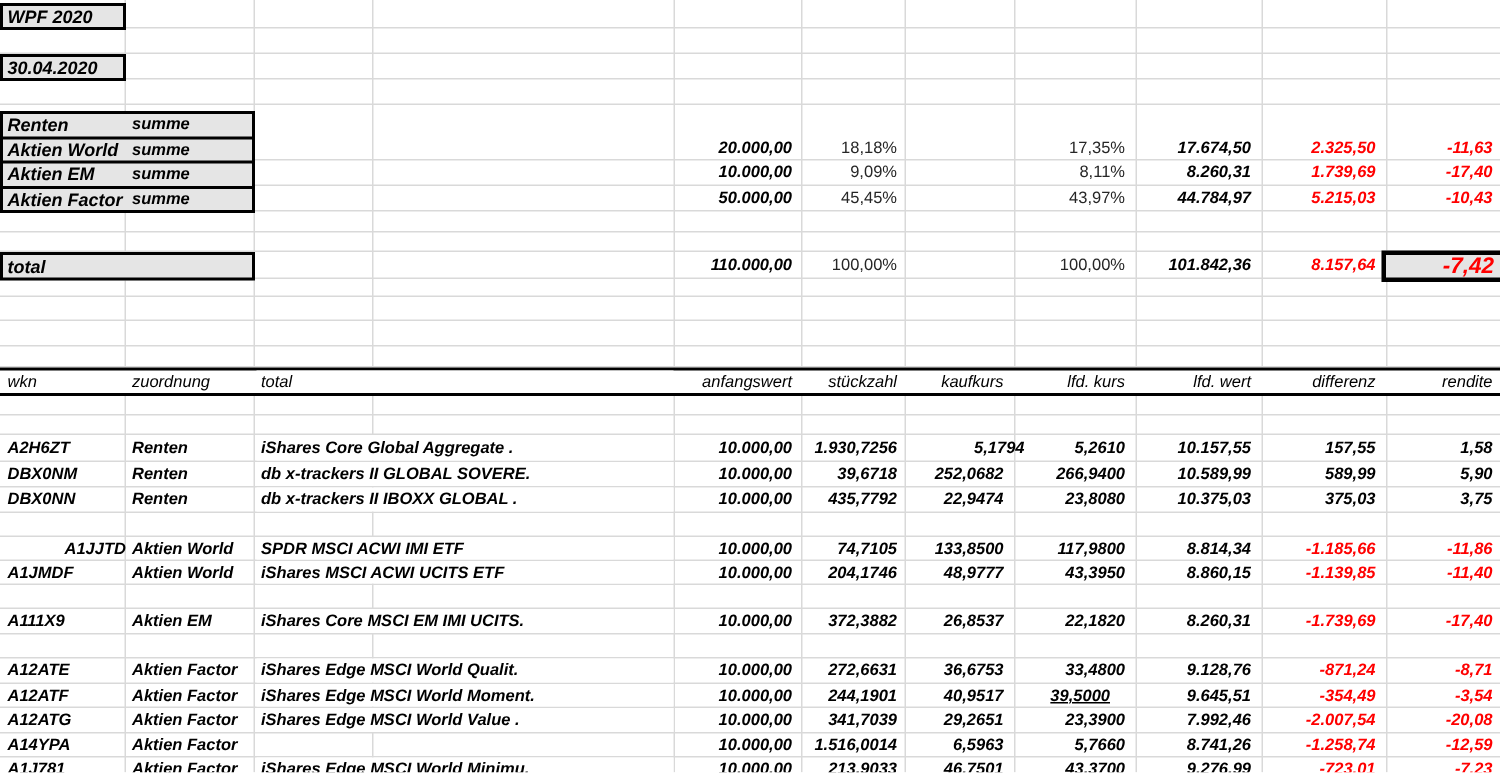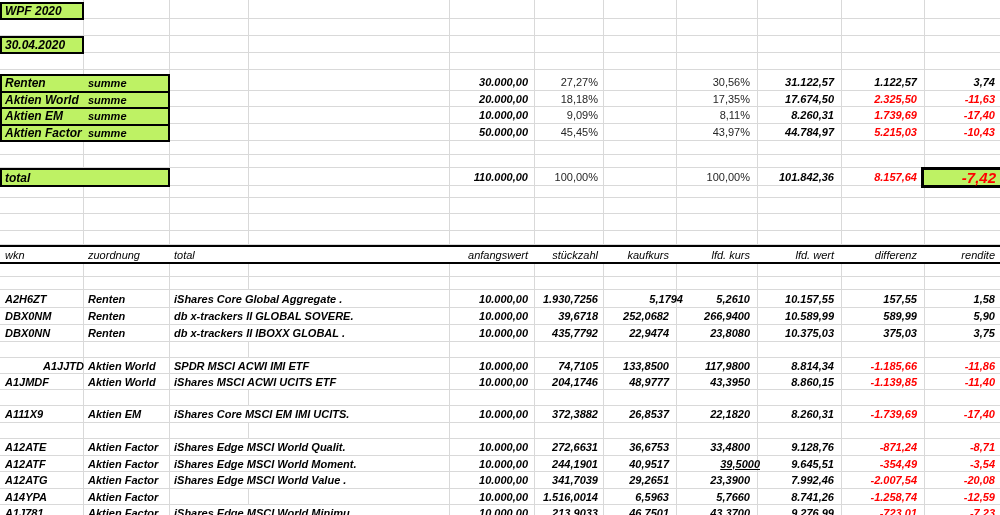--- a/index.html
+++ b/index.html
@@ -12,21 +12,21 @@
   .row.noline{border-bottom:none;}
   .cell{position:absolute;top:0;height:100%;box-sizing:border-box;display:flex;align-items:center;white-space:nowrap;z-index:2;}
   .cell.right{justify-content:flex-end;padding-right:3px;}
   .cell.left{justify-content:flex-start;padding-left:3px;}
   .num{font-weight:700;font-style:italic;font-size:11px;letter-spacing:0;}
   .pct{font-style:normal;font-weight:400;font-size:11px;color:#262626;}
   .head{font-style:italic;font-weight:400;font-size:11px;}
   .neg{color:#ff0000;}
   .namebg{background:#fff;}
   .header-row{border-top:2px solid #000;border-bottom:2px solid #000;background:#fff;z-index:2;}
-  .ybox{position:absolute;box-sizing:border-box;background:#bef264;border:2px solid #000;z-index:3;display:flex;align-items:center;}
+  .ybox{position:absolute;box-sizing:border-box;background:#e5e5e5;border:2px solid #000;z-index:3;display:flex;align-items:center;}
   .titlebox{font-weight:700;font-size:12px;padding-left:3px;}
   .sum-group{flex-direction:column;align-items:stretch;padding:0;display:flex;}
   .sum-label-row{flex:1;display:flex;align-items:center;border-bottom:2px solid #000;position:relative;}
   .sum-label-row:last-child{border-bottom:none;}
   .sum-label{font-weight:700;font-size:12px;padding-left:3px;}
   .sum-sub{position:absolute;left:86px;font-weight:700;font-size:11px;}
   .total-rendite{justify-content:flex-end;padding-right:4px;border-width:3px;
     font-weight:700;font-size:15px;color:#ff0000;}
 </style>
 </head>
@@ -85,28 +85,20 @@
     <div class="row" style="top: 141px; height: 14px;"></div>
     <div class="row" style="top: 155px; height: 13px;"></div>
     <div class="row" style="top: 186px; height: 12px;"></div>
     <div class="row" style="top: 198px; height: 16px;"></div>
     <div class="row" style="top: 214px; height: 17px;"></div>
     <div class="row" style="top: 231px; height: 14px;"></div>
     <div class="row" style="top: 264px; height: 13px;"></div>
     <div class="row" style="top: 277px; height: 13px;"></div>
     <div class="row" style="top: 2px; height: 17px;"></div>
     <div class="row" style="top: 36px; height: 17px;"></div>
-    <div class="row" style="top: 74px; height: 17px;">
-      <div class="cell right num" style="left: 452px; width: 79px;">30.000,00</div>
-      <div class="cell right pct" style="left: 536px; width: 65px;">27,27%</div>
-      <div class="cell right pct" style="left: 679px; width: 74px;">30,56%</div>
-      <div class="cell right num" style="left: 760px; width: 77px;">31.122,57</div>
-      <div class="cell right num" style="left: 844px; width: 76px;">1.122,57</div>
-      <div class="cell right num" style="left: 927px; width: 71px;">3,74</div>
-    </div>
     <div class="row" style="top: 91px; height: 16px;">
       <div class="cell right num" style="left: 452px; width: 79px;">20.000,00</div>
       <div class="cell right pct" style="left: 536px; width: 65px;">18,18%</div>
       <div class="cell right pct" style="left: 679px; width: 74px;">17,35%</div>
       <div class="cell right num" style="left: 760px; width: 77px;">17.674,50</div>
       <div class="cell right num neg" style="left: 844px; width: 76px;">2.325,50</div>
       <div class="cell right num neg" style="left: 927px; width: 71px;">-11,63</div>
     </div>
     <div class="row" style="top: 107px; height: 17px;">
       <div class="cell right num" style="left: 452px; width: 79px;">10.000,00</div>
@@ -230,21 +222,21 @@
       <div class="cell right num neg" style="left: 844px; width: 76px;">-871,24</div>
       <div class="cell right num neg" style="left: 927px; width: 71px;">-8,71</div>
     </div>
     <div class="row" style="top: 456px; height: 16px;">
       <div class="cell left num" style="left: 2px; width: 80px;">A12ATF</div>
       <div class="cell left num" style="left: 85px; width: 83px;">Aktien Factor</div>
       <div class="cell left num namebg" style="left: 171px; width: 278px;">iShares Edge MSCI World Moment.</div>
       <div class="cell right num" style="left: 452px; width: 79px;">10.000,00</div>
       <div class="cell right num" style="left: 536px; width: 65px;">244,1901</div>
       <div class="cell right num" style="left: 606px; width: 66px;">40,9517</div>
-      <div class="cell right num" style="left: 689px; width: 74px; text-decoration: underline;">39,5000</div>
+      <div class="cell right num" style="left: 669px; width: 74px; text-decoration: underline;">39,5000</div>
       <div class="cell right num" style="left: 760px; width: 77px;">9.645,51</div>
       <div class="cell right num neg" style="left: 844px; width: 76px;">-354,49</div>
       <div class="cell right num neg" style="left: 927px; width: 71px;">-3,54</div>
     </div>
     <div class="row" style="top: 472px; height: 17px;">
       <div class="cell left num" style="left: 2px; width: 80px;">A12ATG</div>
       <div class="cell left num" style="left: 85px; width: 83px;">Aktien Factor</div>
       <div class="cell left num namebg" style="left: 171px; width: 278px;">iShares Edge MSCI World Value .</div>
       <div class="cell right num" style="left: 452px; width: 79px;">10.000,00</div>
       <div class="cell right num" style="left: 536px; width: 65px;">341,7039</div>

